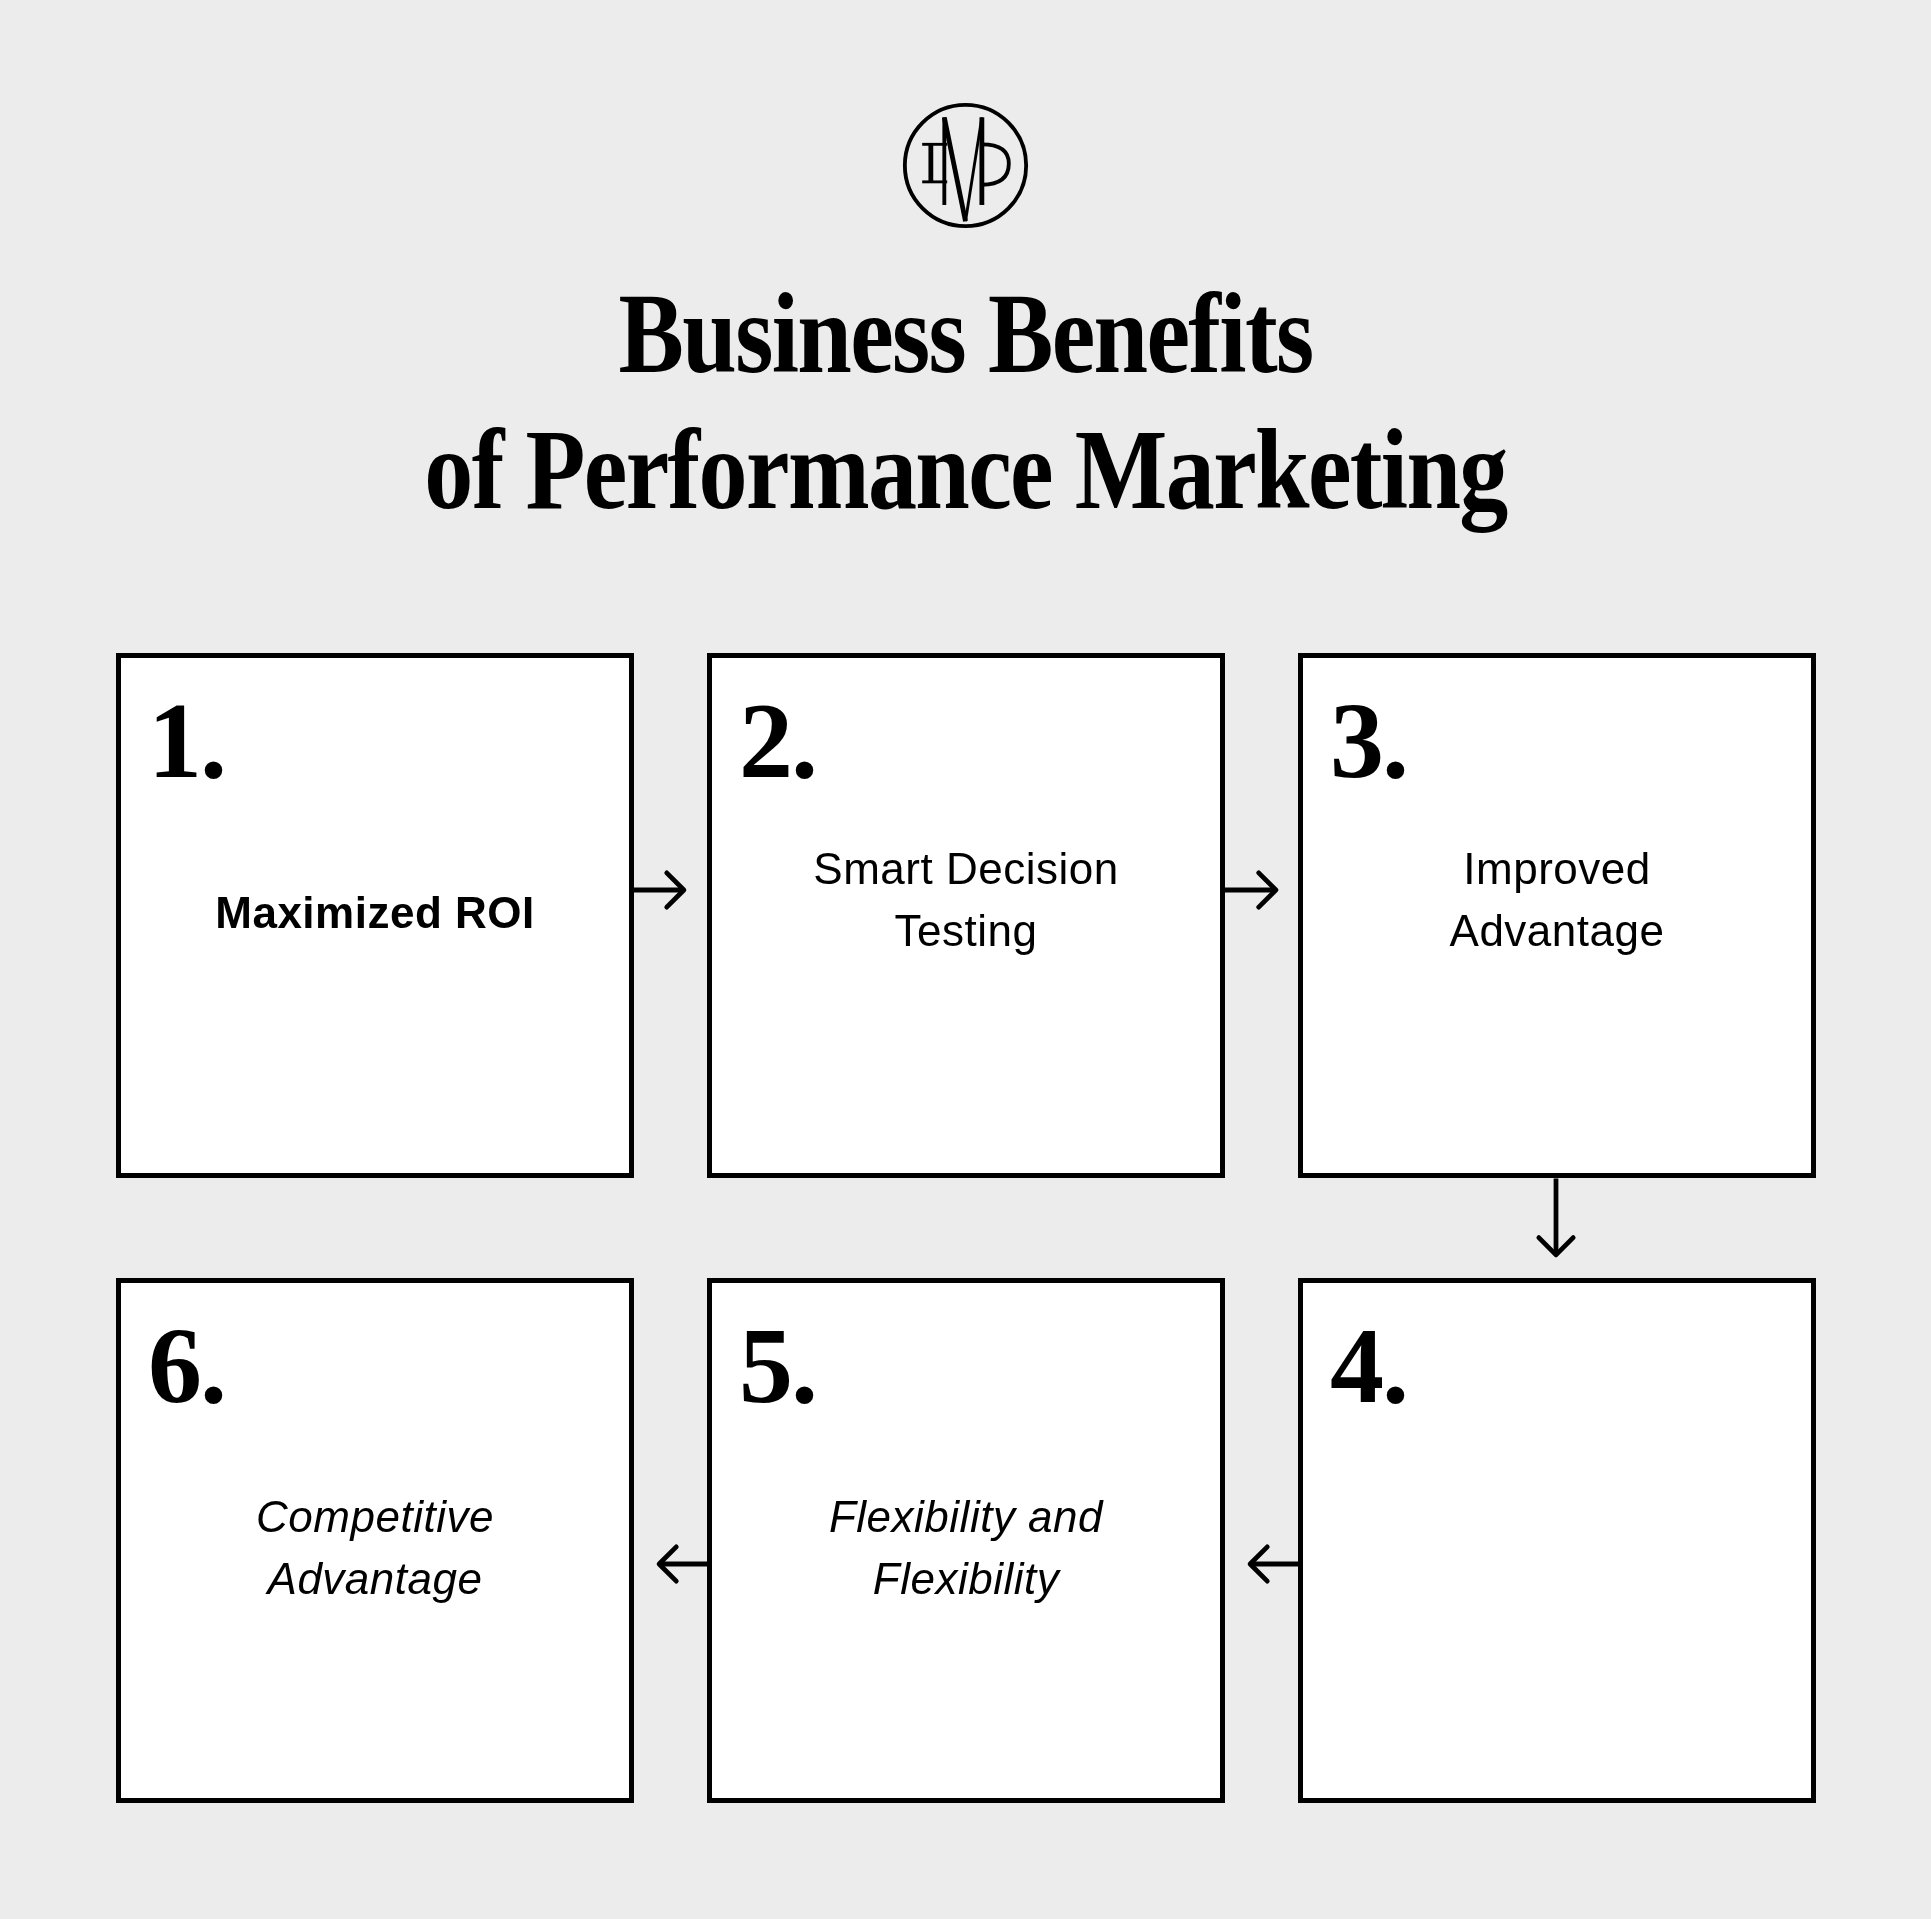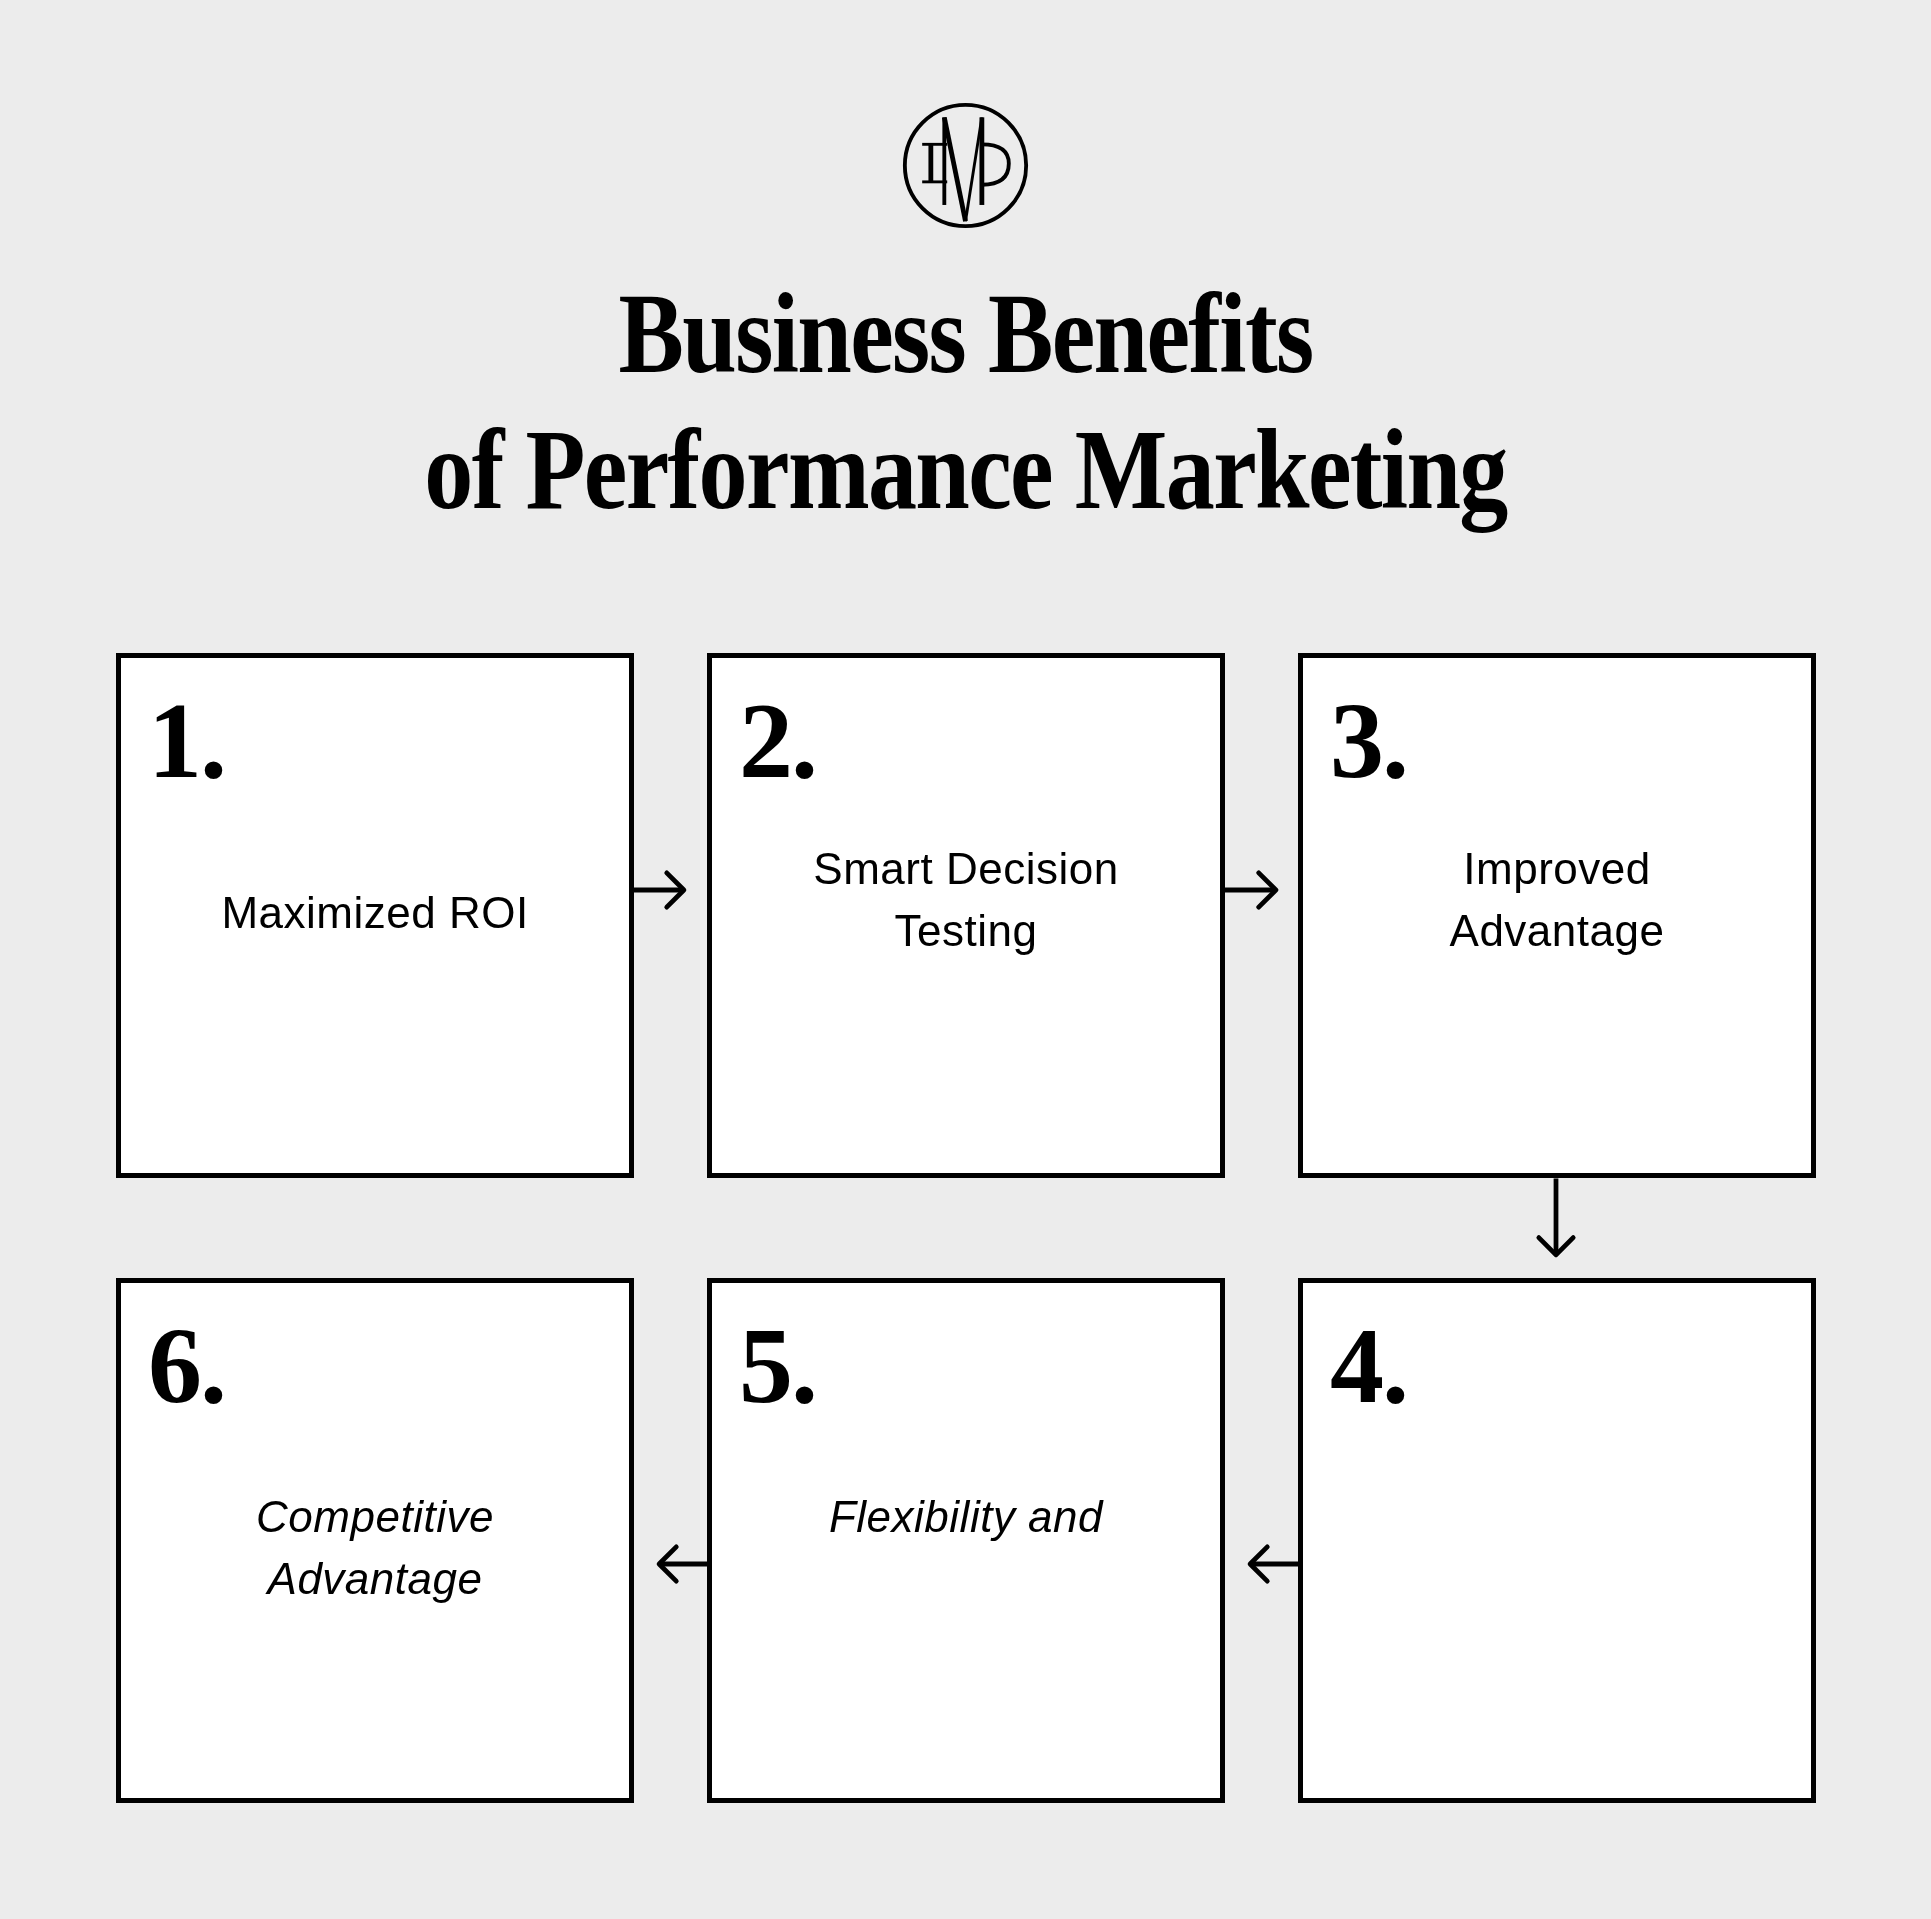--- a/index.html
+++ b/index.html
@@ -24,21 +24,21 @@
   }
   .num {
     position: absolute; left: 27px; top: 29px;
     font-family: "Liberation Serif", "DejaVu Serif", serif; font-weight: bold;
     font-size: 108px; line-height: 108px; letter-spacing: -1.9px;
   }
   .label {
     position: absolute; left: 0; right: 0; top: 180px; text-align: center;
     font-size: 44px; line-height: 62px; letter-spacing: 0.5px;
   }
-  .label.single { top: 224px; }
+  .label.single { top: 224px; font-weight: bold; }
   .label.bottom { top: 203px; font-style: italic; }
   .arrow { position: absolute; }
 </style>
 </head>
 <body>
 
 <svg class="logo" viewBox="0 0 134 134">
   <circle cx="67" cy="67" r="63" fill="none" stroke="#000" stroke-width="4"></circle>
 
   <line x1="22" y1="45" x2="48" y2="45" stroke="#000" stroke-width="3"></line>
@@ -84,20 +84,21 @@
   <div class="label bottom">
     <div>Competitive</div>
     <div>Advantage</div>
   </div>
 </div>
 
 <div class="box" style="left:707px; top:1278px;">
   <div class="num">5.</div>
   <div class="label bottom">
     <div>Flexibility and</div>
+    <div>Flexibility</div>
   </div>
 </div>
 
 <div class="box" style="left:1298px; top:1278px;">
   <div class="num">4.</div>
 </div>
 
 <svg class="arrow" style="left:632px; top:869px;" width="58" height="42" viewBox="0 0 60 44">
   <line x1="0" y1="22" x2="54" y2="22" stroke="#000" stroke-width="5"></line>
   <polyline points="36,4 54,22 36,40" fill="none" stroke="#000" stroke-width="5" stroke-linecap="round" stroke-linejoin="round"></polyline>

